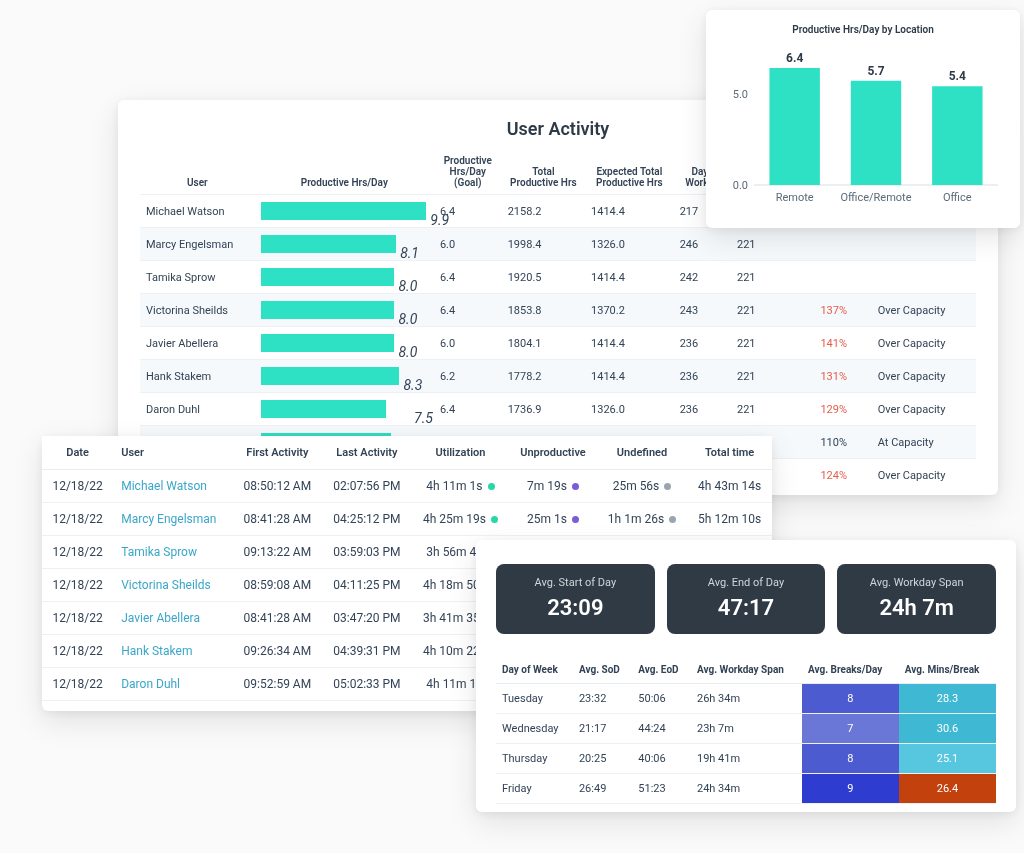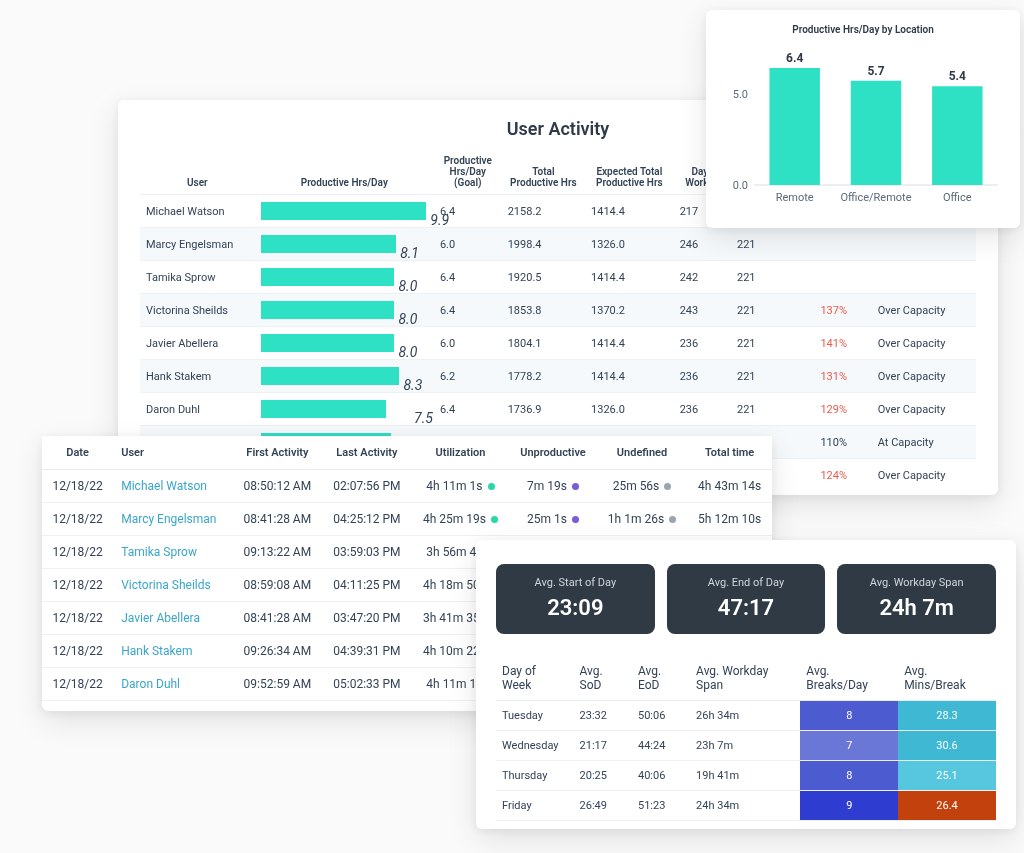--- a/index.html
+++ b/index.html
@@ -46,21 +46,21 @@
   .dot-purple { background:#7a5cd6; }
   .dot-grey { background:#9aa5b0; }
 
   
   #work-habits { left: 476px; top: 540px; width: 540px; padding: 18px 20px 8px; z-index: 6; }
   .kpis { display:flex; gap:12px; margin: 6px 0 22px; }
   .kpi { flex:1; background:#2f3a44; color:#fff; border-radius:8px; padding:12px 8px 14px; text-align:center; }
   .kpi .label { font-size: 11px; color:#cfd6db; margin-bottom: 6px; }
   .kpi .value { font-size: 22px; font-weight:600; }
   table.wh { width:100%; border-collapse: collapse; font-size: 11px; color:#334356; }
-  table.wh th { font-weight:400; font-size:12px; padding:8px 6px; text-align:left; border-bottom:1px solid #e7ecef; }
+  table.wh th { font-weight:700; font-size:10px; padding:8px 6px; text-align:left; border-bottom:1px solid #e7ecef; }
   table.wh td { padding:8px 6px; border-bottom:1px solid #eef1f4; text-align:left; }
   .heat-a, .heat-b { color:#fff; text-align:center !important; }
 </style>
 </head>
 <body>
 
 <div id="user-activity" class="panel">
   <div class="panel-title">User Activity</div>
   <table class="ua">
     <colgroup>

